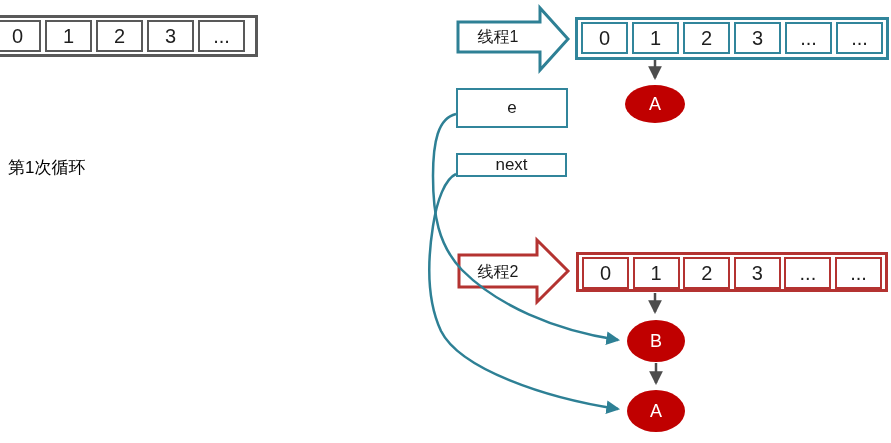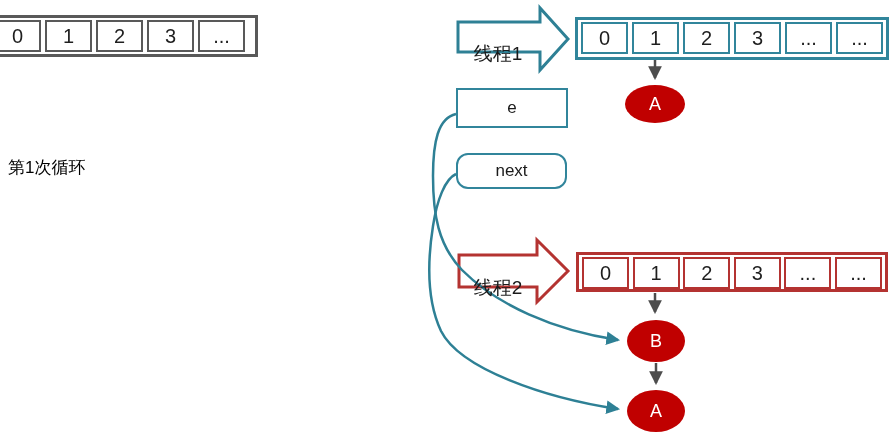--- a/index.html
+++ b/index.html
@@ -14,21 +14,21 @@
   .cell{width:47px;height:32px;display:flex;align-items:center;justify-content:center;
         font-size:20px;color:#1f1f1f;background:#fff;}
   .array.gray .cell{border:2.5px solid #595959;box-sizing:border-box;}
   .array.teal .cell{border:2.5px solid #31859B;box-sizing:border-box;}
   .array.red  .cell{border:2.5px solid #B43331;box-sizing:border-box;}
   .ptrbox{border:2.5px solid #31859B;background:#fff;display:flex;align-items:center;
           justify-content:center;font-size:17px;color:#1a1a1a;}
   .node{border-radius:50%;background:#C00000;color:#fff;display:flex;align-items:center;
         justify-content:center;font-size:18px;}
   .blocklabel{display:flex;align-items:center;justify-content:center;
-              font-size:19px;color:#1a1a1a;white-space:nowrap;margin-top:16px;}
+              font-size:16px;color:#1a1a1a;white-space:nowrap;}
   .caption{font-size:17px;color:#000000;white-space:nowrap;}
 </style>
 </head>
 <body>
 
 <div id="canvas">
 
   <svg id="connectors" width="891" height="443" viewBox="0 0 891 443">
     <defs>
       <marker id="arrow-gray" viewBox="0 0 10 10" refX="8.5" refY="5" markerWidth="5.5" markerHeight="5.5" orient="auto">
@@ -68,21 +68,21 @@
     <div class="cell">2</div>
     <div class="cell">3</div>
     <div class="cell">...</div>
     <div class="cell">...</div>
   </div>
 
   <div class="abs node" style="left:625px;top:85px;width:60px;height:38px;">A</div>
 
   <div class="abs ptrbox" style="left:456px;top:88px;width:112px;height:40px;">e</div>
 
-  <div class="abs ptrbox" style="left:456px;top:153px;width:111px;height:36px;border-radius:12px;">next</div>
+  <div class="abs ptrbox" style="left:456px;top:153px;width:111px;height:24px;">next</div>
 
   <div class="abs blocklabel" style="left:459px;top:257px;width:78px;height:30px;">线程2</div>
 
   <div class="abs array red" style="left:576px;top:252px;width:312px;height:40px;justify-content:space-between;gap:0;">
     <div class="cell">0</div>
     <div class="cell">1</div>
     <div class="cell">2</div>
     <div class="cell">3</div>
     <div class="cell">...</div>
     <div class="cell">...</div>

